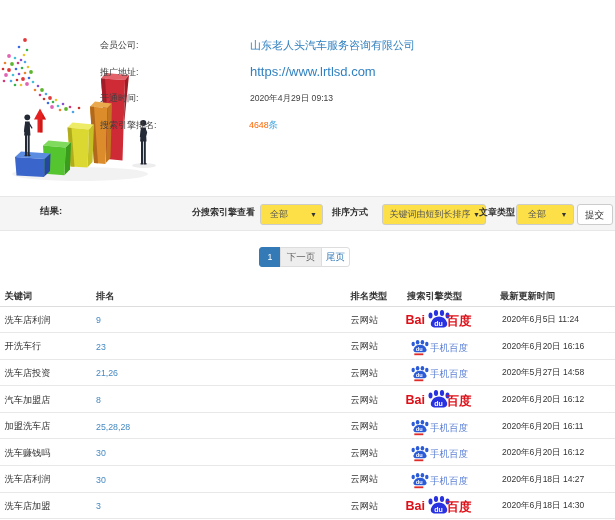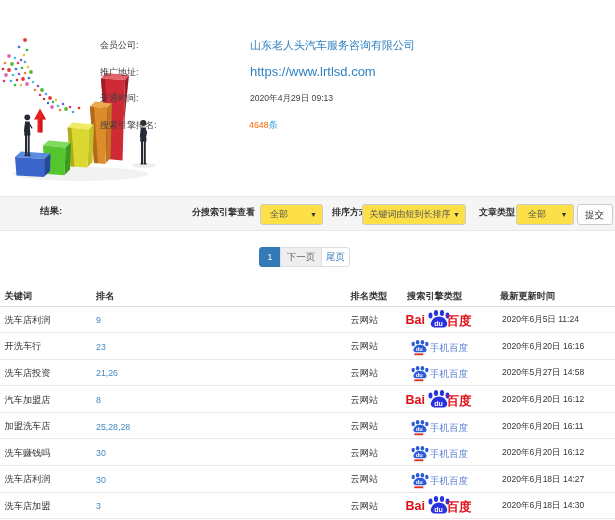--- a/index.html
+++ b/index.html
@@ -169,21 +169,21 @@
   <div class="frow" style="top:118.5px;">
       <span class="flabel">搜索引擎排名:</span>
       <span class="fval" style="left:249px;"><span class="orange" style="font-size:8.8px;">4648</span><span class="lblue" style="font-size:9.5px;">条</span></span>
     </div>
 
   <div class="filterbar">
     <div class="lab" style="left:8px; top:8px; font-size:9.5px;margin-left:32px;">结果:</div>
     <div class="lab" style="left:192px;">分搜索引擎查看</div>
     <div class="sel" style="left:260px; width:63px;">全部<span class="arr">▼</span></div>
     <div class="lab" style="left:332px;">排序方式</div>
-    <div class="sel" style="left:362px; width:104px; padding-left:6.5px;">关键词由短到长排序<span class="arr">▼</span></div>
+    <div class="sel" style="left:382px; width:104px; padding-left:6.5px;">关键词由短到长排序<span class="arr">▼</span></div>
     <div class="lab" style="left:479px;">文章类型</div>
     <div class="sel" style="left:516px; width:57.5px; padding-left:11px;">全部<span class="arr">▼</span></div>
     <div class="btn" style="left:576.5px; width:36px;">提交</div>
   </div>
 
   <div class="pg pg1">1</div>
   <div class="pg pg2">下一页</div>
   <div class="pg pg3">尾页</div>
 
   <table class="rank">

